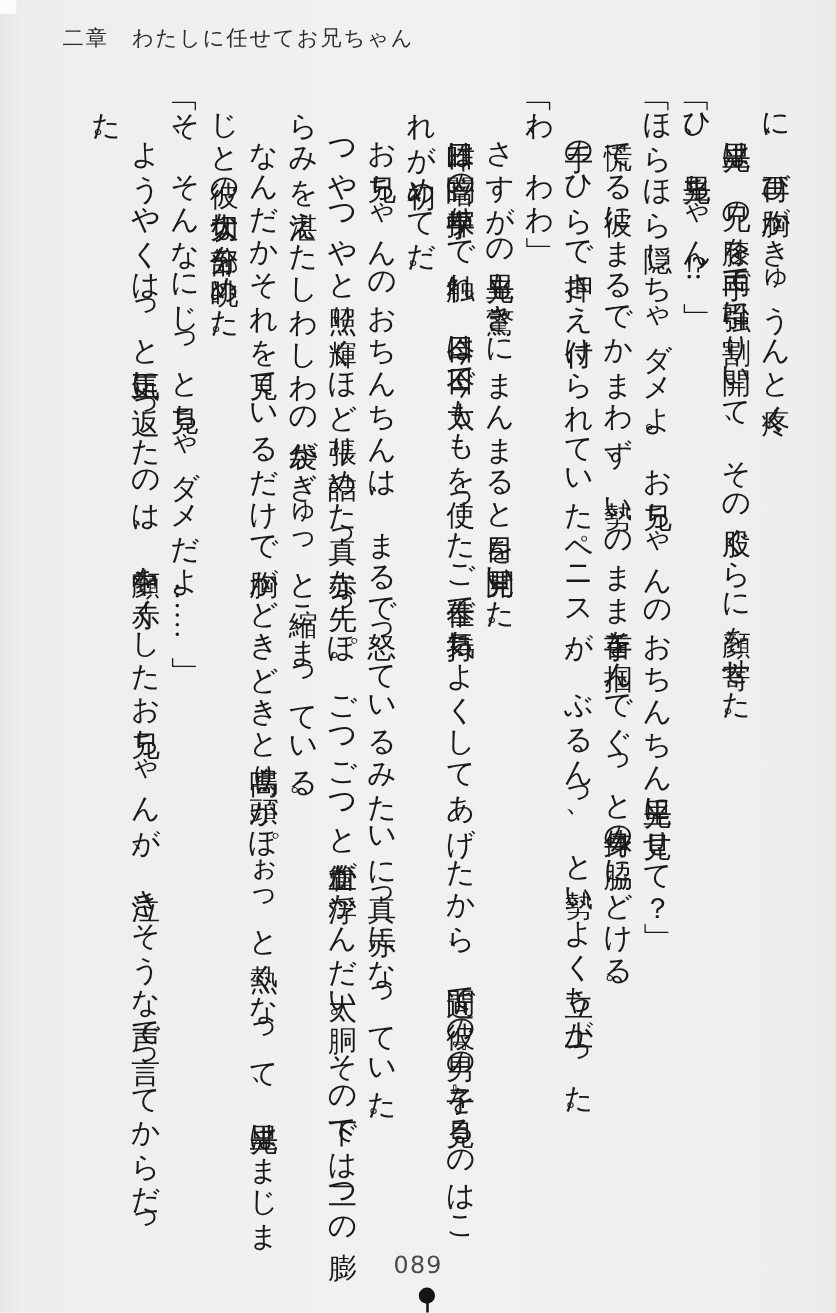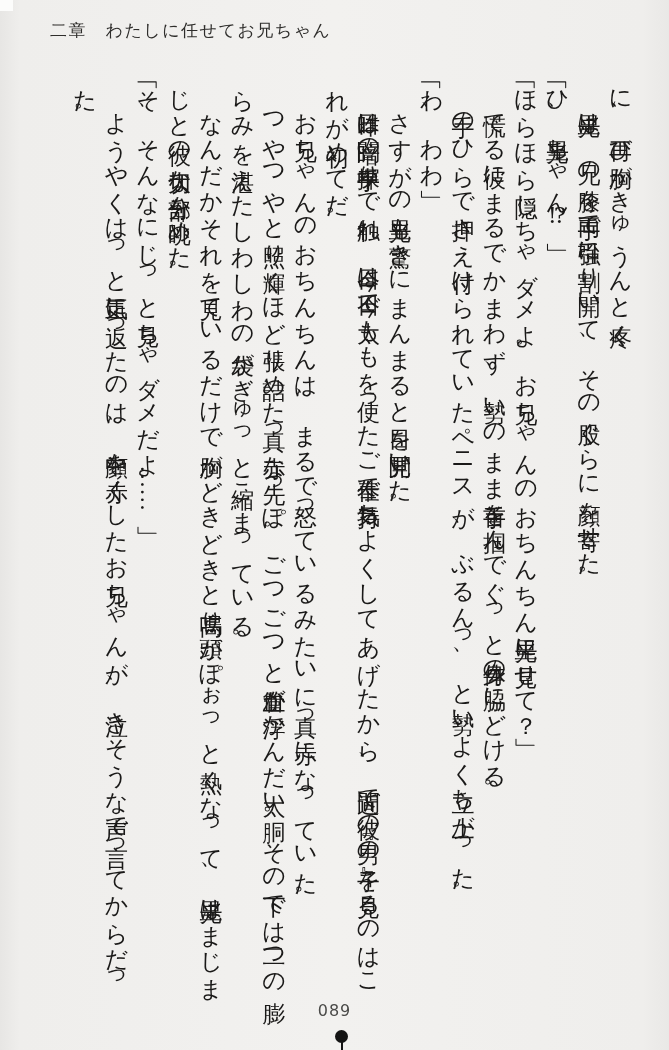--- a/index.html
+++ b/index.html
@@ -55,21 +55,21 @@
   .body-text p.indent {
     text-indent: 1em;
   }
   .page-number {
     position: absolute;
     top: 1001px;
     left: 0;
     width: 100%;
     text-align: center;
     font-family: "DejaVu Sans", "Liberation Sans", sans-serif;
-    font-size: 16px;
+    font-size: 19px;
     color: #4a4a48;
     letter-spacing: 1px;
   }
   .position-marker {
     position: absolute;
     left: 334px;
     top: 1030px;
     width: 15px;
   }
   .position-marker .dot {

